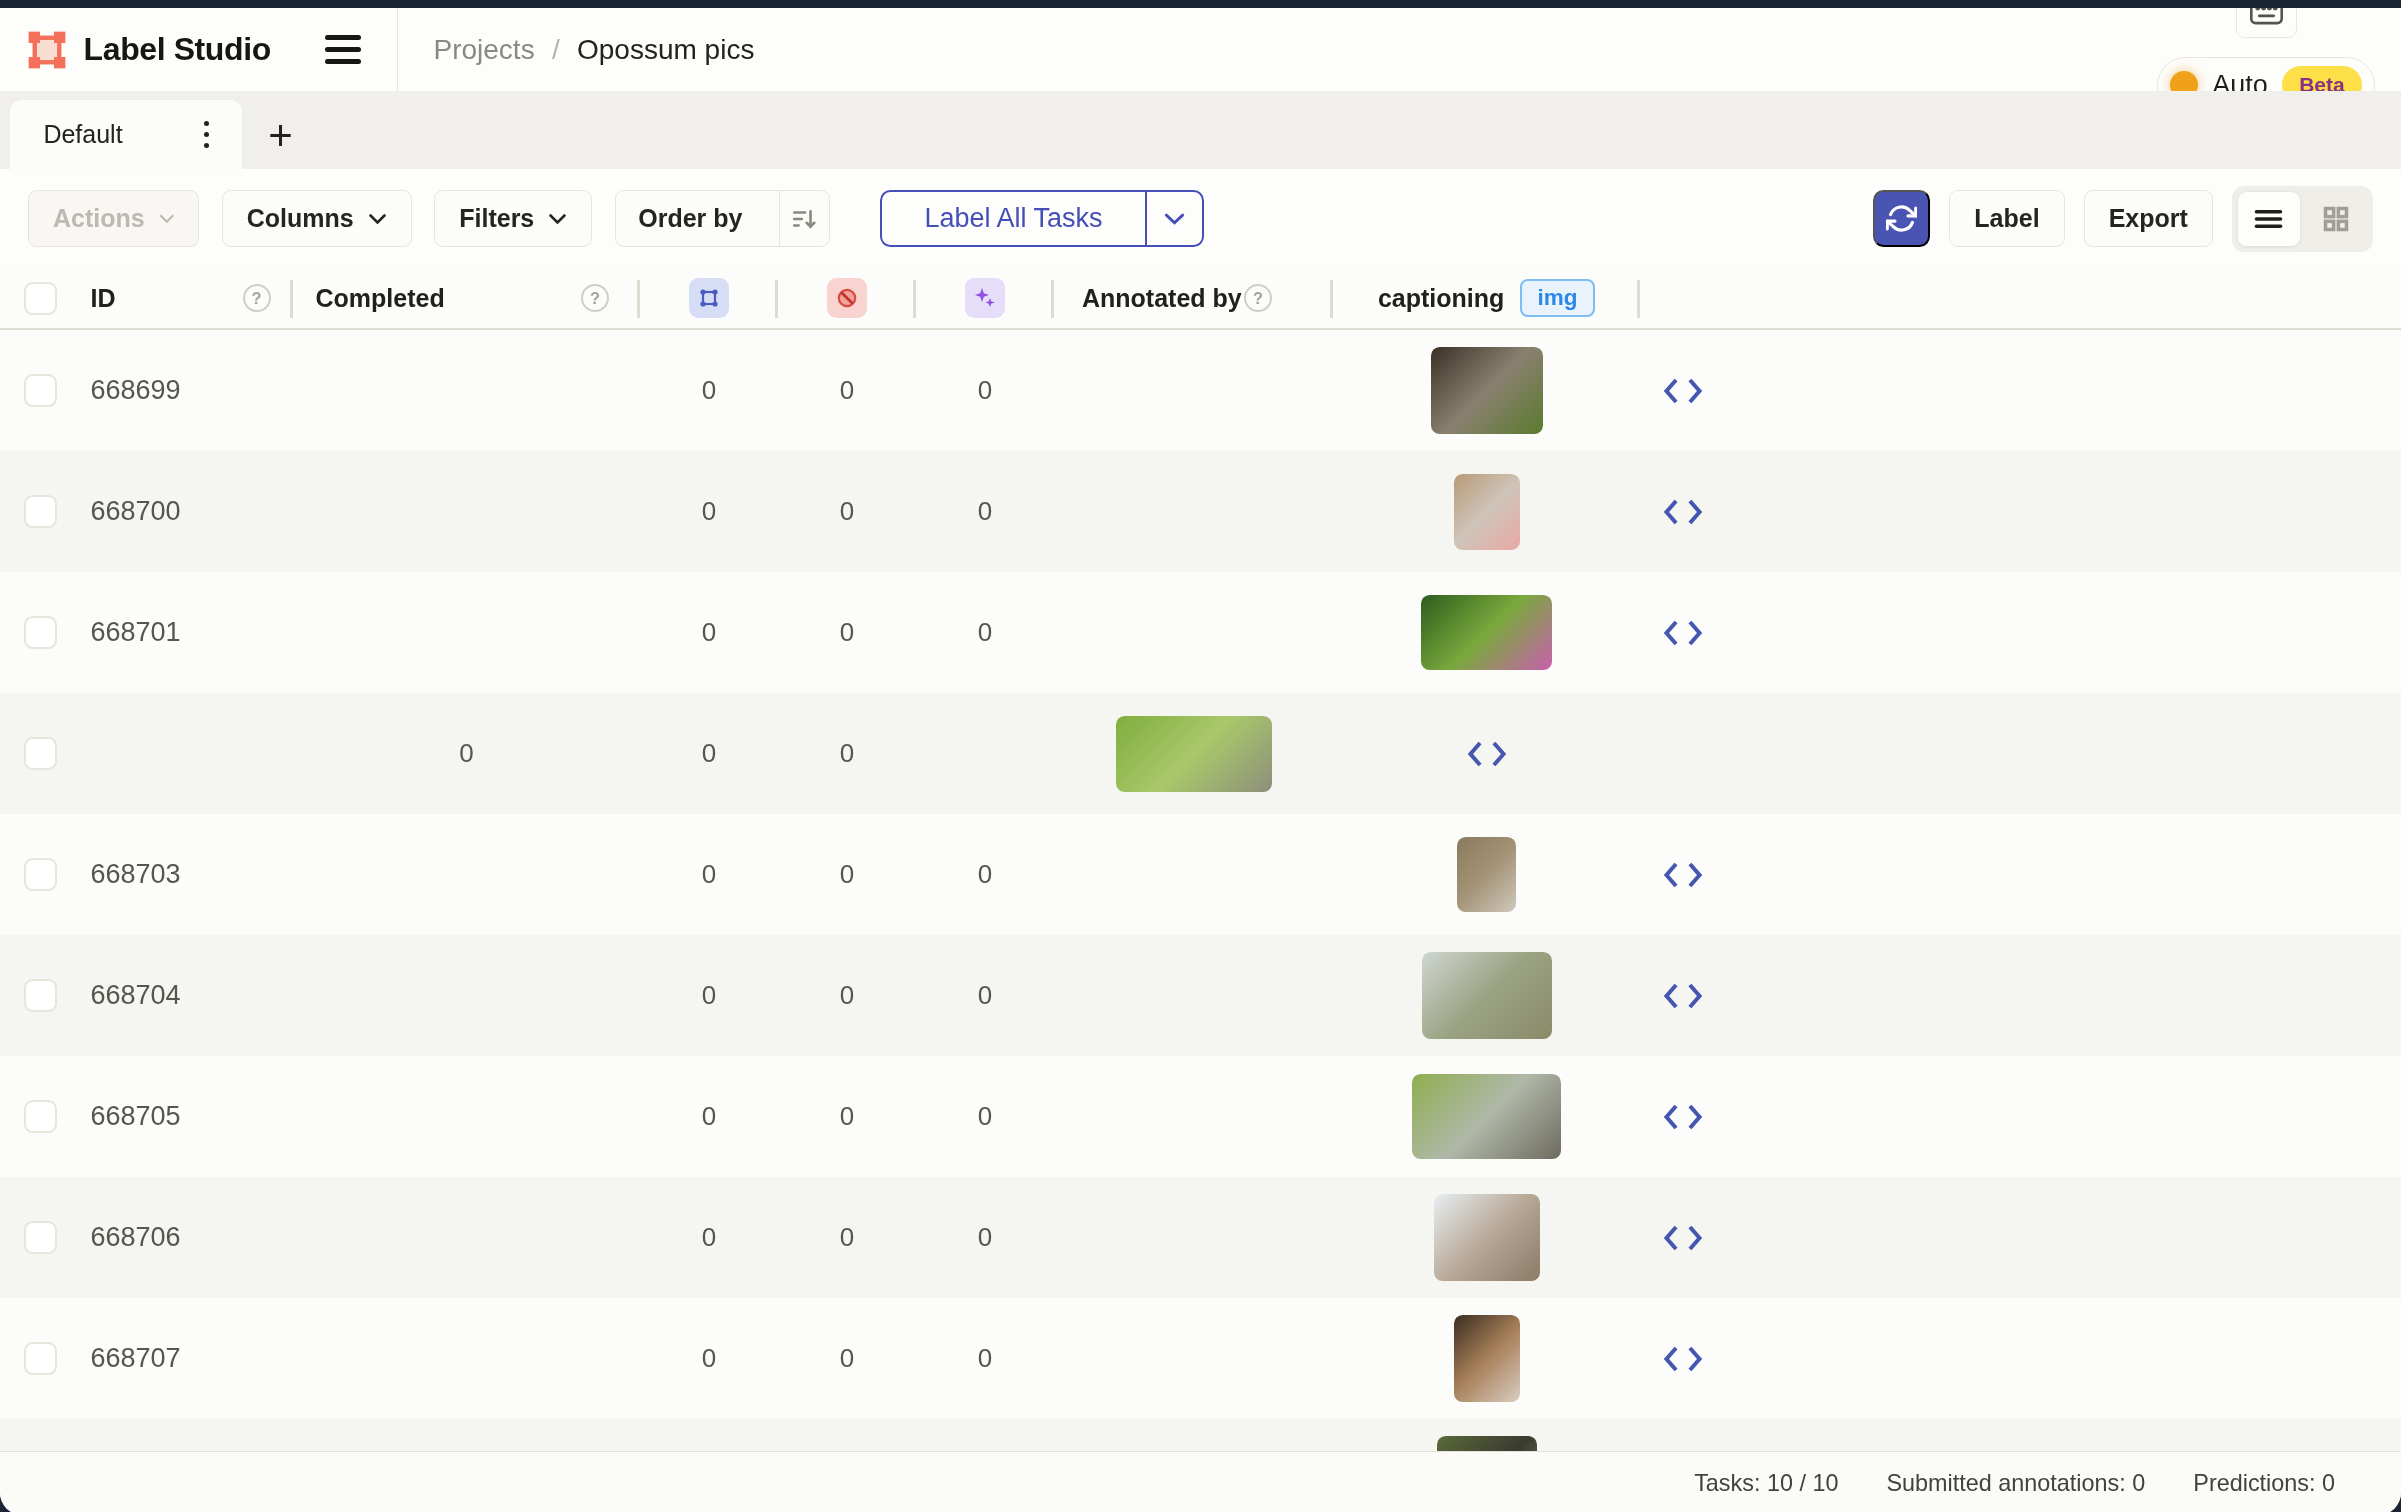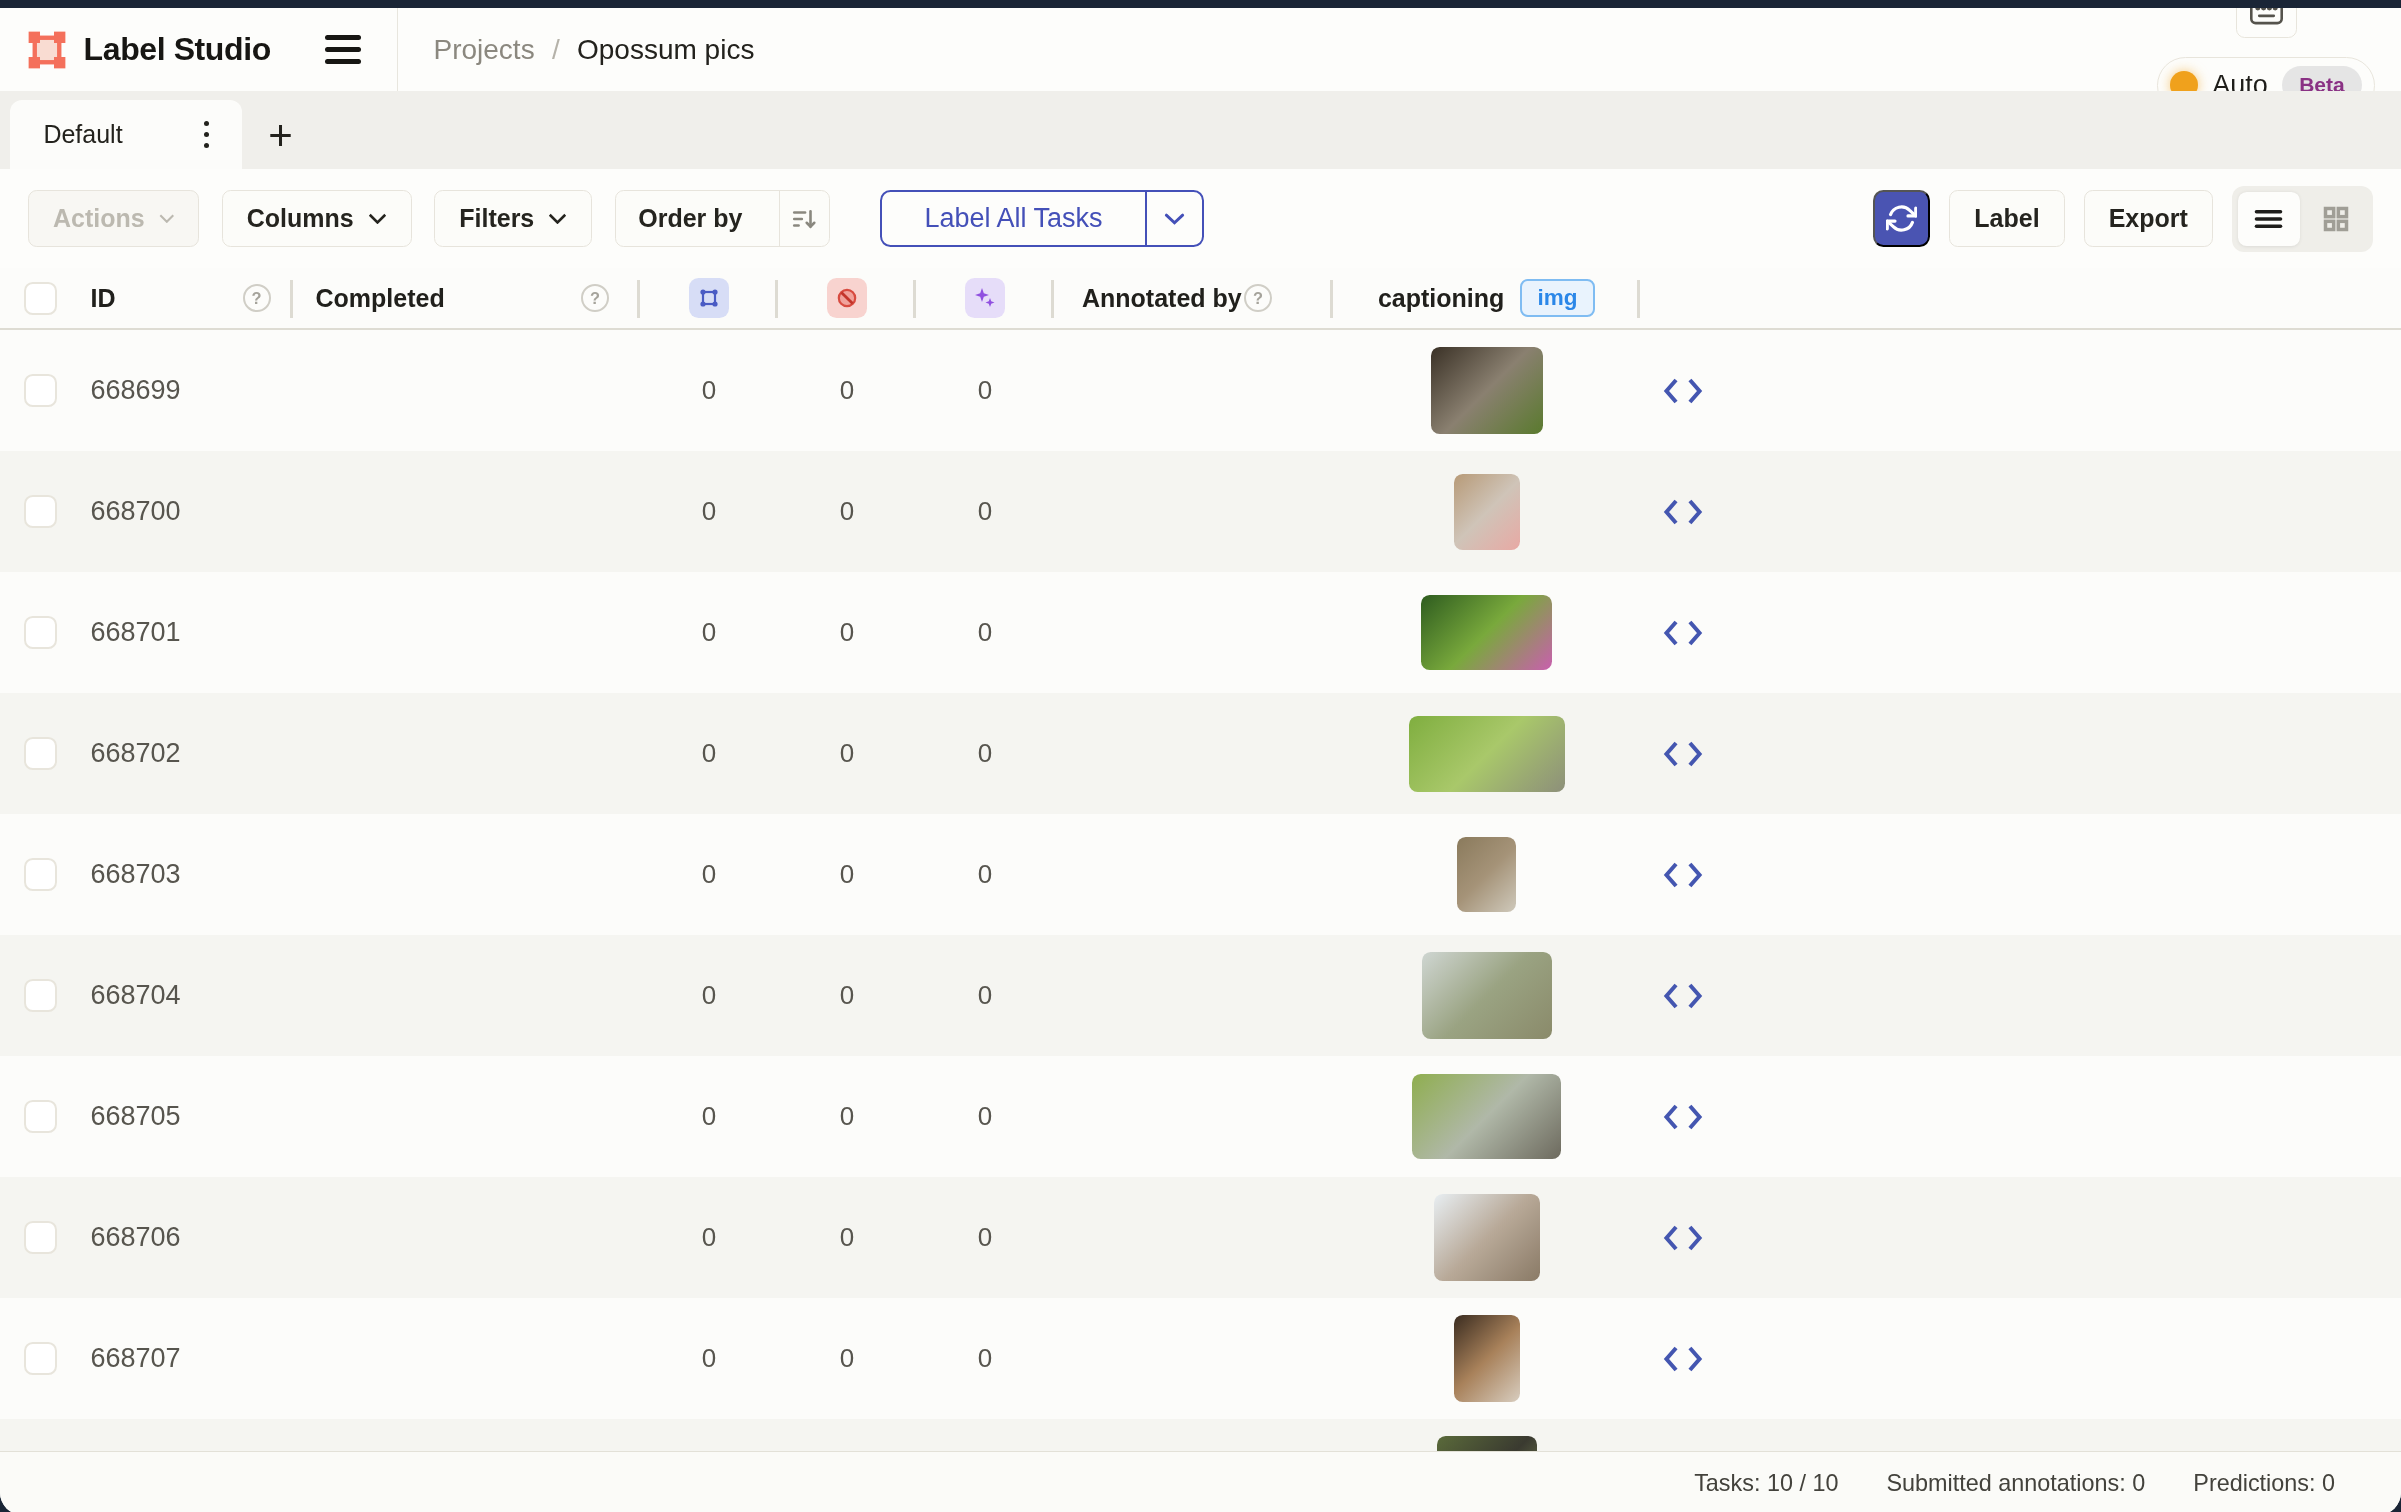--- a/index.html
+++ b/index.html
@@ -36,21 +36,21 @@
     color:#4454C2; font-size:26px; font-weight:700; background:#FDFDFB;
     display:flex; align-items:center; cursor:pointer;
   }
   .kbd-btn { width:61px; height:52px; border:1.7px solid #E8E5DC; border-radius:8.7px; background:#FDFDFB; display:flex; align-items:center; justify-content:center; cursor:pointer; }
   .auto-pill {
     height:57px; border:1.7px solid #E8E5DC; border-radius:864px; background:#FDFDFB;
     display:flex; align-items:center; gap:14px; padding:0 12px; cursor:pointer;
   }
   .auto-dot { width:28px; height:28px; border-radius:50%; background:#F0A11C; box-shadow:0 0 12px rgba(240,161,28,.55); }
   .auto-label { font-size:27px; color:#1F1E1A; }
-  .beta-badge { background:#e5e5e5; color:#8A3184; font-size:21px; font-weight:700; border-radius:864px; padding:7px 17.3px; }
+  .beta-badge { background:#fde047; color:#8A3184; font-size:21px; font-weight:700; border-radius:864px; padding:7px 17.3px; }
   .avatar { width:52px; height:52px; border-radius:50%; background:#C8C0BC; color:#47403C; font-size:21.6px; font-weight:700; display:flex; align-items:center; justify-content:center; cursor:pointer; }
 
   
   .tabstrip { height:78px; background:#F0EFEB; display:flex; align-items:flex-end; flex:0 0 auto; }
   .tab {
     margin-left:10.4px; width:232px; height:69px; background:#FCFCFA;
     border-radius:12px 12px 0 0; display:flex; align-items:center;
     justify-content:space-between; padding:0 26px 0 33px; cursor:pointer;
   }
   .tab-label { font-size:25px; color:#23221D; }
@@ -381,21 +381,20 @@
             <polyline points="10,3 3,11 10,19"></polyline>
             <polyline points="24,3 31,11 24,19"></polyline>
           </svg>
         </div>
         <div class="td "></div>
       </div>
       <div class="tr grid-cols">
         <div class="td td-check">
           <span class="checkbox"></span>
         </div>
-        <div class="td td-id">668702</div>
         <div class="td td-completed"></div>
         <div class="td td-num">0</div>
         <div class="td td-num">0</div>
         <div class="td td-num">0</div>
         <div class="td td-annby"></div>
         <div class="td td-img">
           <div class="thumb" title="opossum walking through green grass" style="width: 156px; height: 76px; background: linear-gradient(135deg, rgb(127, 174, 63), rgb(169, 200, 106), rgb(141, 143, 122));"></div>
         </div>
         <div class="td td-code">
           <svg width="42" height="26" viewBox="0 0 34 22" fill="none" stroke="#4456B0" stroke-width="3.4" stroke-linecap="square">

